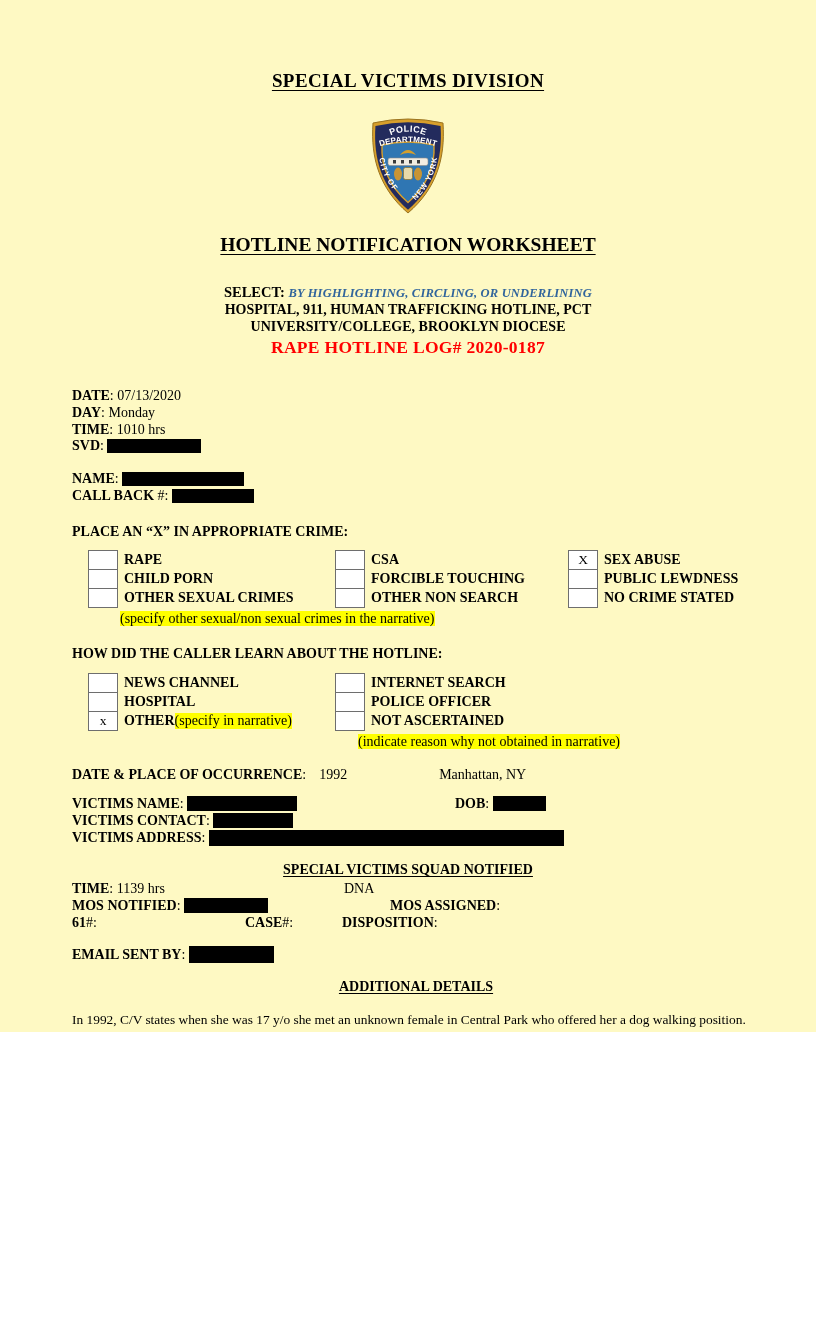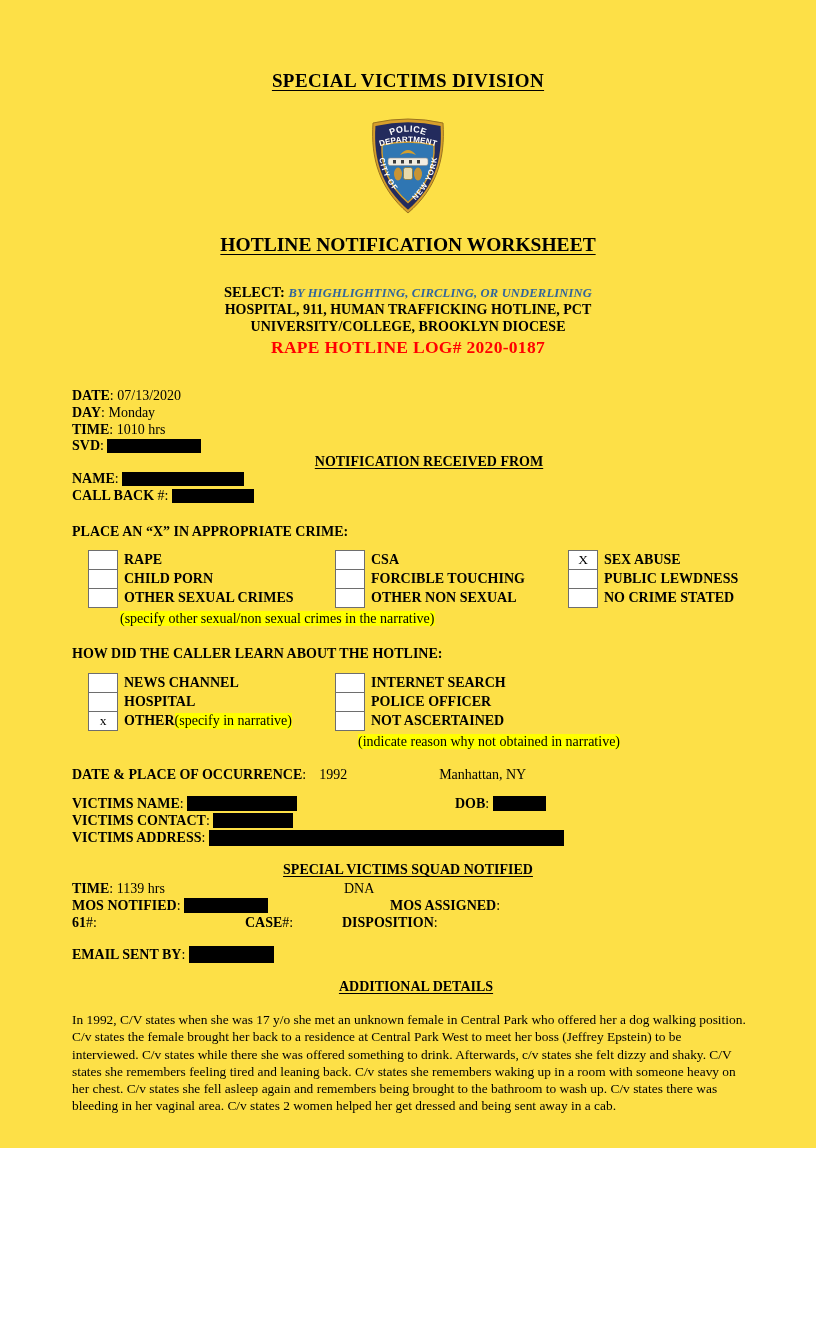--- a/index.html
+++ b/index.html
@@ -1,18 +1,18 @@
 <!DOCTYPE html>
 <html><head>
 <meta charset="utf-8">
 <style>
   * { margin:0; padding:0; box-sizing:border-box; }
   html,body { background:#ffffff; }
   .page {
-    position:relative; width:816px; height:1148px; background:#fde047;
+    position:relative; width:816px; height:1032px; background:#fef9c3;
     font-family:"Liberation Serif","DejaVu Serif",serif; color:#000;
     overflow:hidden; margin:0 auto;
   }
   .abs { position:absolute; }
   .ctr { left:0; right:0; text-align:center; }
   .b { font-weight:bold; }
   .pre { white-space:pre; }
 
   .division-title { top:70px; font-size:19px; font-weight:bold; letter-spacing:.4px; }
   .division-title span, .worksheet-title span { text-decoration:underline; text-underline-offset:3px; }
@@ -135,21 +135,20 @@
   <div class="abs fieldrow r-day">
     <span class="b">DAY</span><span class="pre">: </span><span>Monday</span>
   </div>
   <div class="abs fieldrow r-time">
     <span class="b">TIME</span><span class="pre">: </span><span>1010 hrs</span>
   </div>
   <div class="abs fieldrow r-svd">
     <span class="b">SVD</span><span class="pre">: </span><span class="redact bar-svd"></span>
   </div>
 
-  <div class="abs ctr notif-heading"><span>NOTIFICATION RECEIVED FROM</span></div>
 
   <div class="abs fieldrow r-name">
     <span class="b">NAME</span><span class="pre">: </span><span class="redact bar-name"></span>
   </div>
   <div class="abs fieldrow r-callback">
     <span class="b">CALL BACK</span><span class="pre"> #: </span><span class="redact bar-callback"></span>
   </div>
 
   <div class="abs sec-heading h-crime">PLACE AN “X” IN APPROPRIATE CRIME:</div>
 
@@ -172,21 +171,21 @@
       <div class="crow">
           <span class="cbx"></span>
           <span class="cbl">CSA</span>
         </div>
       <div class="crow">
           <span class="cbx"></span>
           <span class="cbl">FORCIBLE TOUCHING</span>
         </div>
       <div class="crow">
           <span class="cbx"></span>
-          <span class="cbl">OTHER NON SEXUAL</span>
+          <span class="cbl">OTHER NON SEARCH</span>
         </div>
     </div>
     <div class="cbcol col-c">
       <div class="crow">
           <span class="cbx">X</span>
           <span class="cbl">SEX ABUSE</span>
         </div>
       <div class="crow">
           <span class="cbx"></span>
           <span class="cbl">PUBLIC LEWDNESS</span>

